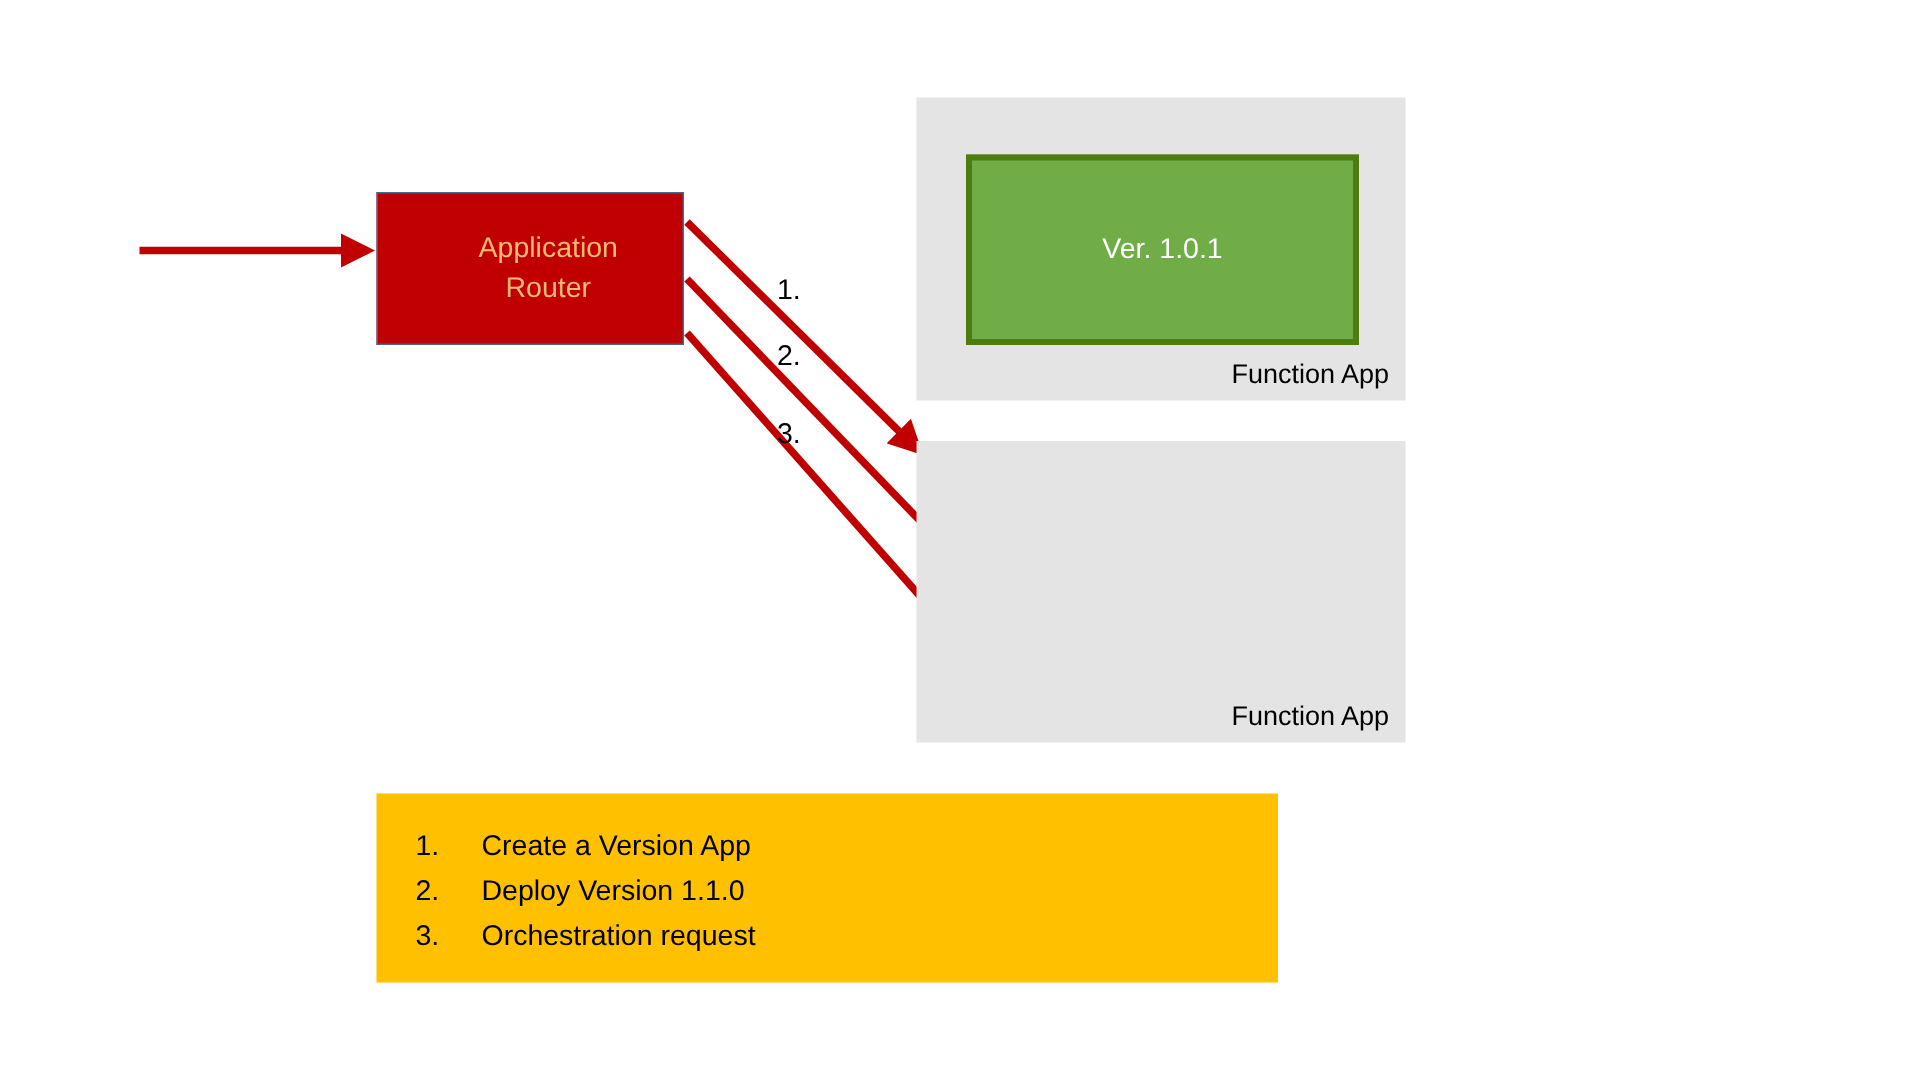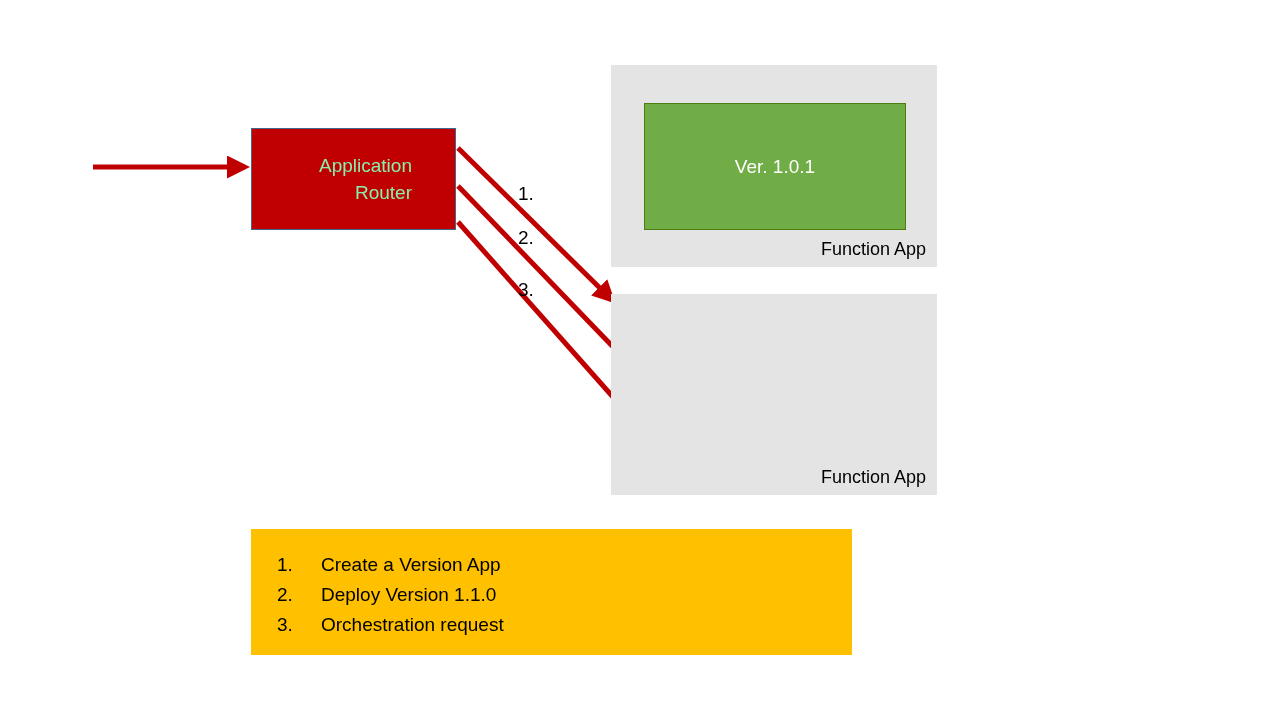--- a/index.html
+++ b/index.html
@@ -25,45 +25,45 @@
     width: 205px;
     height: 102px;
     background: #C00000;
     border: 1px solid #41688F;
     box-sizing: border-box;
     display: flex;
     align-items: center;
     justify-content: center;
   }
   .router-label {
-    color: #86efac;
+    color: #fdba74;
     font-size: 19px;
     line-height: 27px;
-    text-align: right;
+    text-align: center;
     white-space: pre-line;
     margin-left: 24px;
   }
 
   
   .funcapp-group {
     position: absolute;
     left: 611px;
     width: 326px;
     background: #E4E4E4;
     box-sizing: border-box;
   }
   .funcapp-group.g1 { top: 65px;  height: 202px; }
   .funcapp-group.g2 { top: 294px; height: 201px; }
 
   .version-box {
     position: absolute;
     left: 33px;
     width: 262px;
     height: 127px;
-    border: 1px solid #4d7c0f;
+    border: 4px solid #4d7c0f;
     box-sizing: border-box;
     display: flex;
     align-items: center;
     justify-content: center;
   }
   .funcapp-group.g1 .version-box { top: 38px; background: #70AD47; }
   .funcapp-group.g2 .version-box { top: 42px; background: #4472C4; }
 
   .version-label {
     color: #ffffff;

